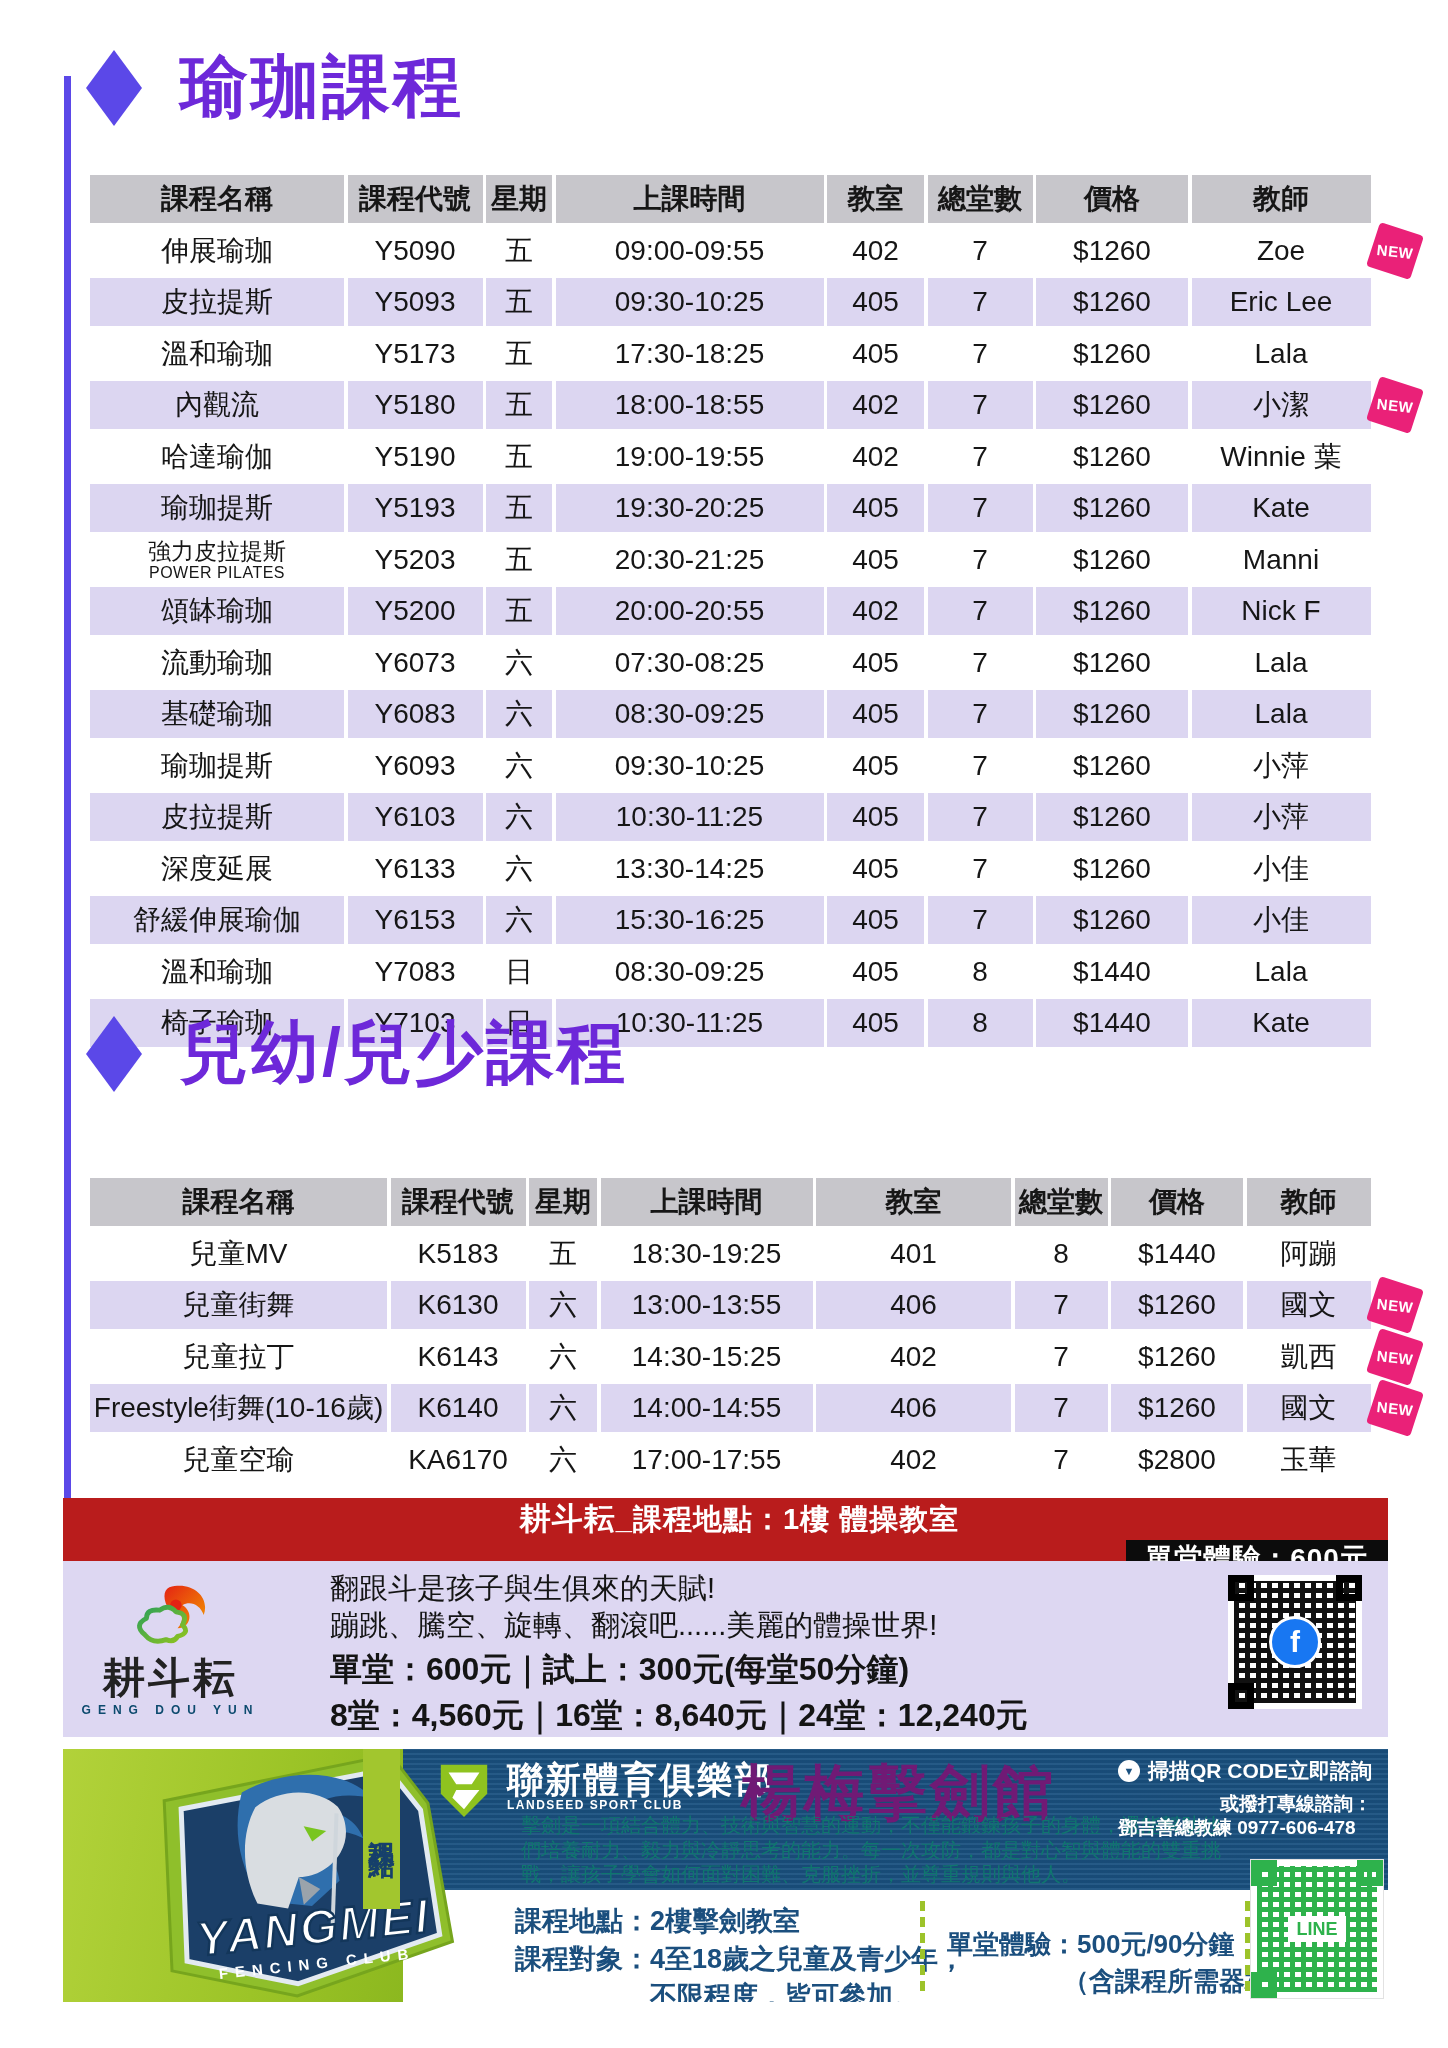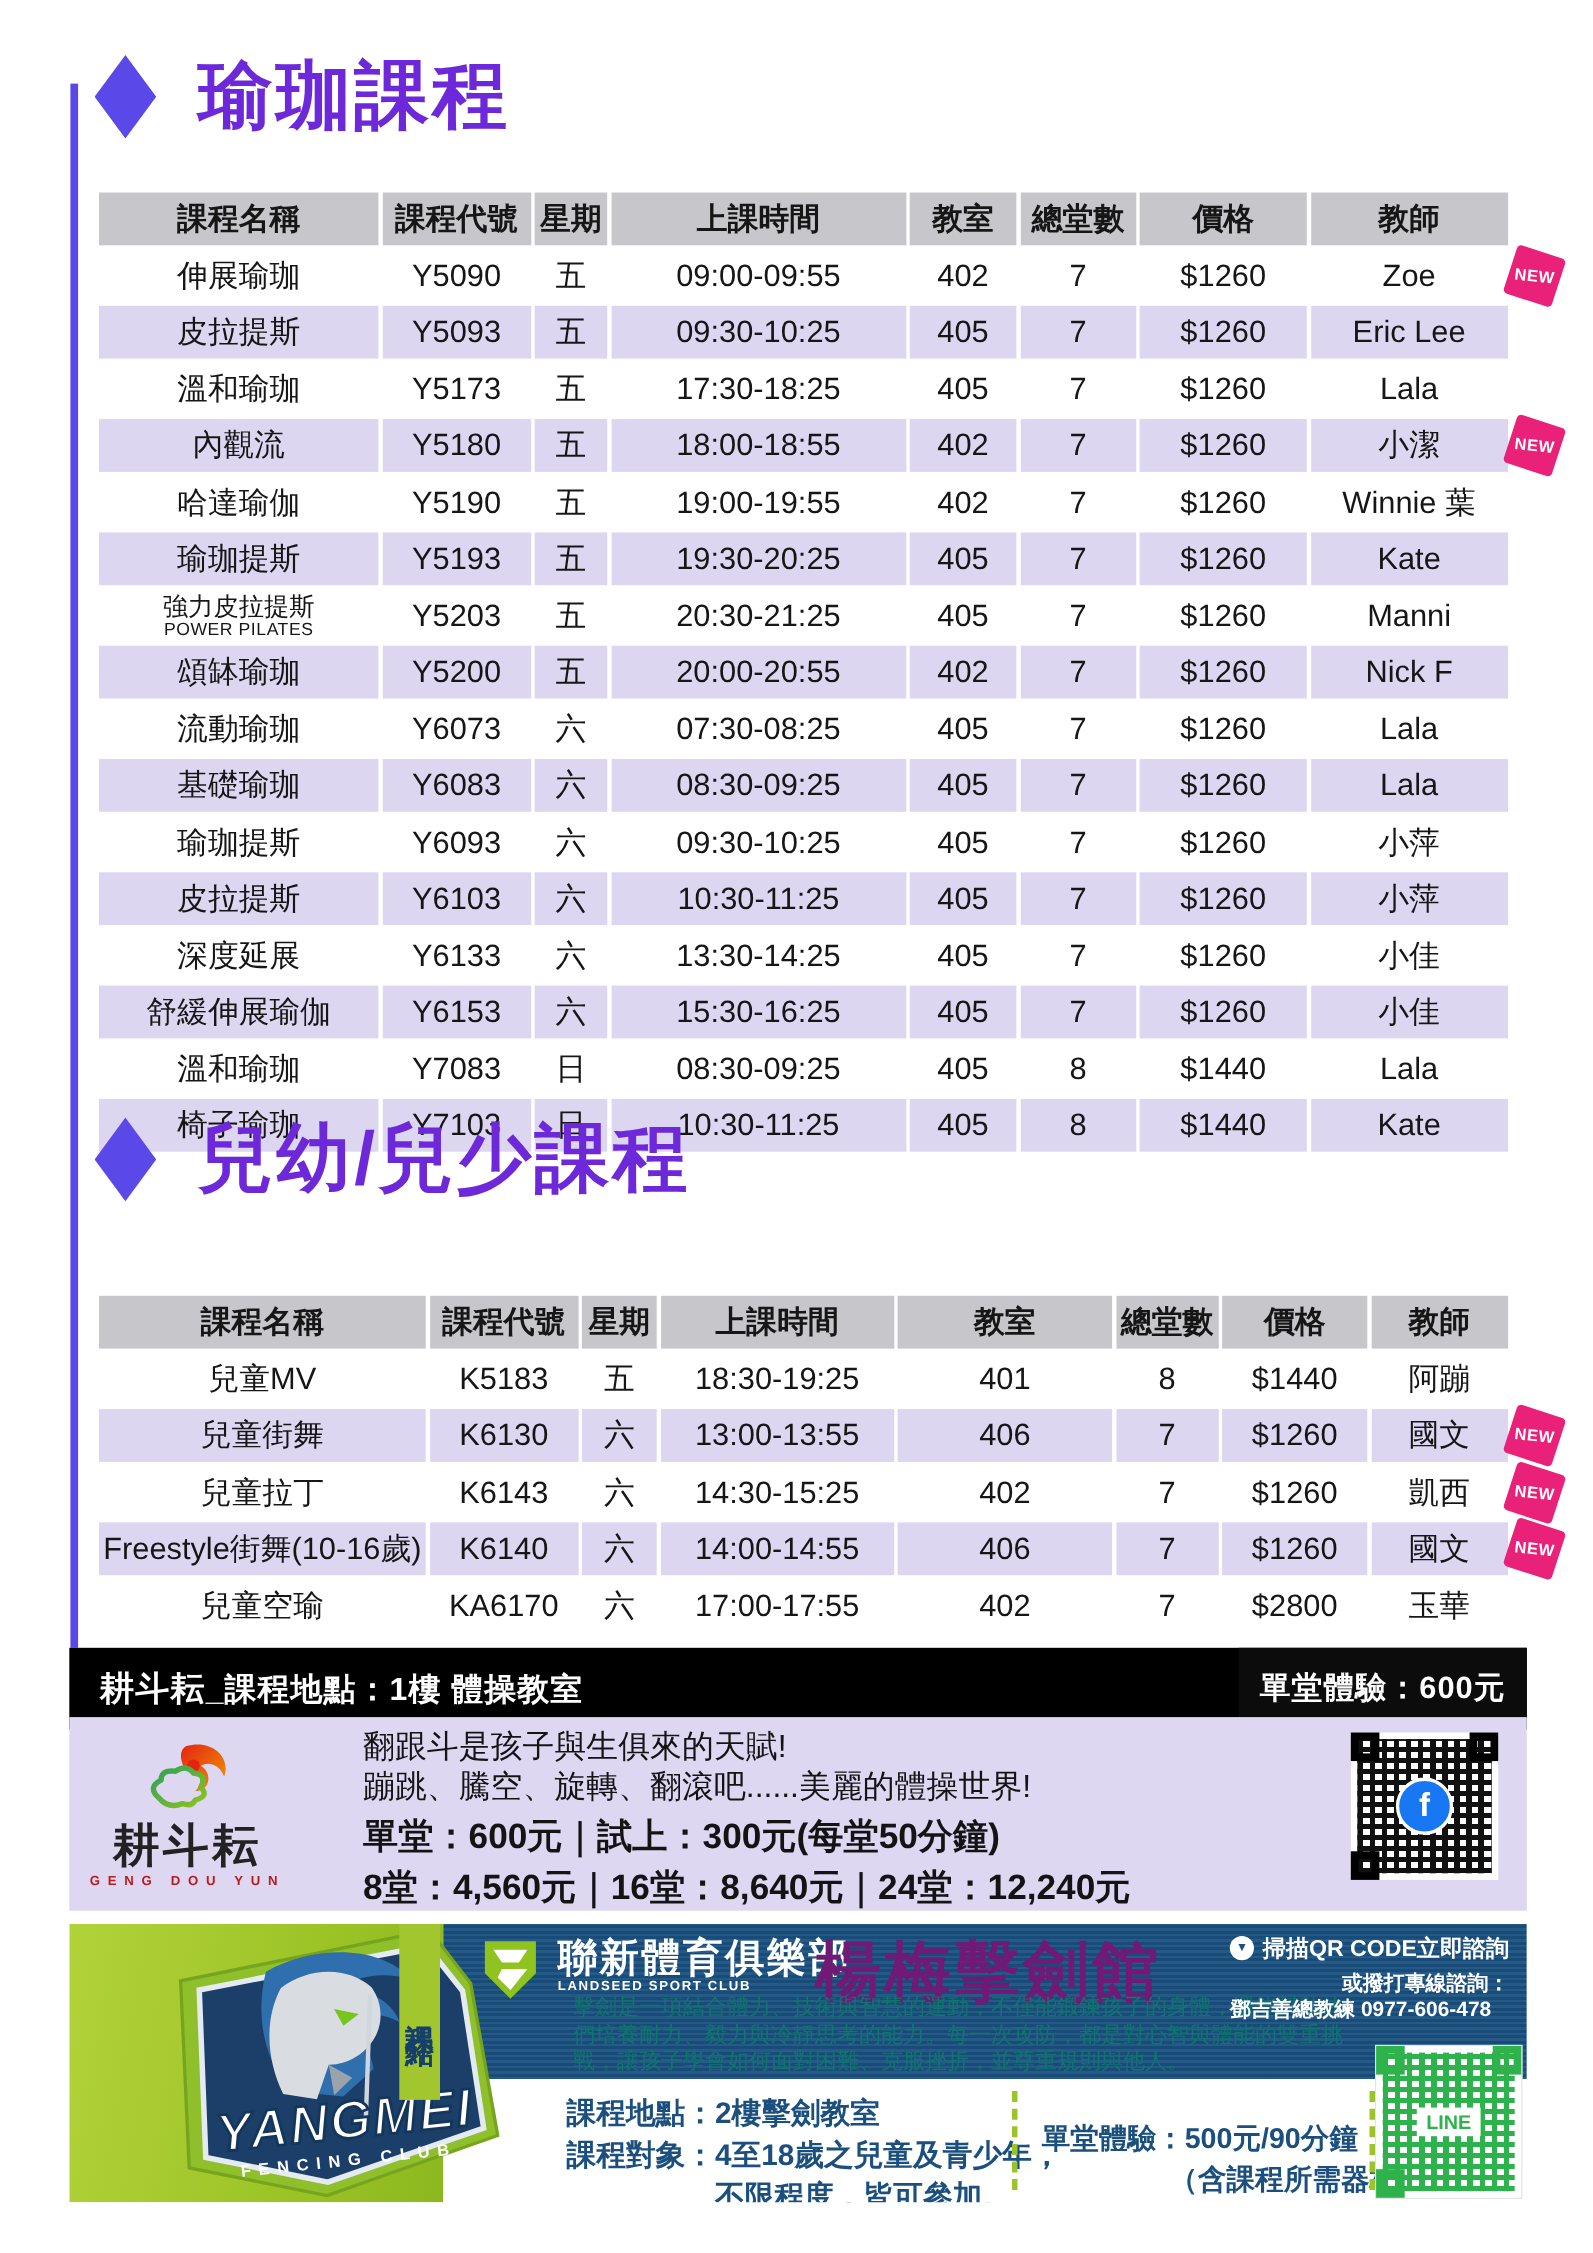--- a/index.html
+++ b/index.html
@@ -32,32 +32,32 @@
   .td.two{flex-direction:column;line-height:1;}
   .nm2{font-size:23px;line-height:25px;}
   .sub{font-size:16px;line-height:17px;letter-spacing:.5px;}
 
   .new-badge{position:absolute;right:-50px;top:1px;width:46px;height:46px;background:#ea2178;
              transform:rotate(18deg);display:flex;align-items:center;justify-content:center;
              border-radius:4px;}
   .new-badge span{transform:rotate(-12deg);color:#fff;font-weight:800;font-size:15px;letter-spacing:.5px;}
 
   
-  .banner-purple{position:absolute;left:63px;top:1498px;width:1325px;height:74px;background:#000000;
-                 display:flex;align-items:center;}
+  .banner-purple{position:absolute;left:63px;top:1498px;width:1325px;height:74px;background:#b91c1c;
+                 display:flex;align-items:center;flex-direction:column;}
   .bp-text{padding-left:28px;color:#fff;font-size:29px;font-weight:700;letter-spacing:1px;}
   .bp-brand{font-size:31px;font-weight:800;}
   .bp-box{margin-left:auto;width:262px;height:100%;background:#0c0c0c;color:#fff;display:flex;
           align-items:center;justify-content:center;font-size:28px;font-weight:700;letter-spacing:1px;}
 
   
   .promo{position:absolute;left:63px;top:1561px;width:1325px;height:176px;background:#ddd7f2;display:flex;}
   .promo-logo{width:215px;display:flex;flex-direction:column;align-items:center;justify-content:center;padding-top:2px;}
   .promo-logo .nm{font-size:42px;font-weight:900;color:#222;letter-spacing:3px;line-height:44px;}
-  .promo-logo .en{font-size:12px;letter-spacing:7px;color:#b91c1c;font-weight:700;margin-top:3px;text-align:right;}
+  .promo-logo .en{font-size:12px;letter-spacing:7px;color:#0c4a6e;font-weight:700;margin-top:3px;text-align:right;}
   .promo-text{flex:1;padding:9px 0 0 52px;color:#141414;}
   .pt1{font-size:29px;line-height:37px;}
   .pt3{font-size:32px;font-weight:800;line-height:41px;margin-top:5px;}
   .promo-qr{width:200px;position:relative;}
 
   
   .qrcard{background:#fff;position:relative;}
   .qrpat{position:absolute;inset:6px;}
   .fd{position:absolute;width:26px;height:26px;background:transparent;box-sizing:border-box;border:7px solid #000;}
   .fd.tl{left:0;top:0;} .fd.tr{right:0;top:0;} .fd.bl{left:0;bottom:0;}

